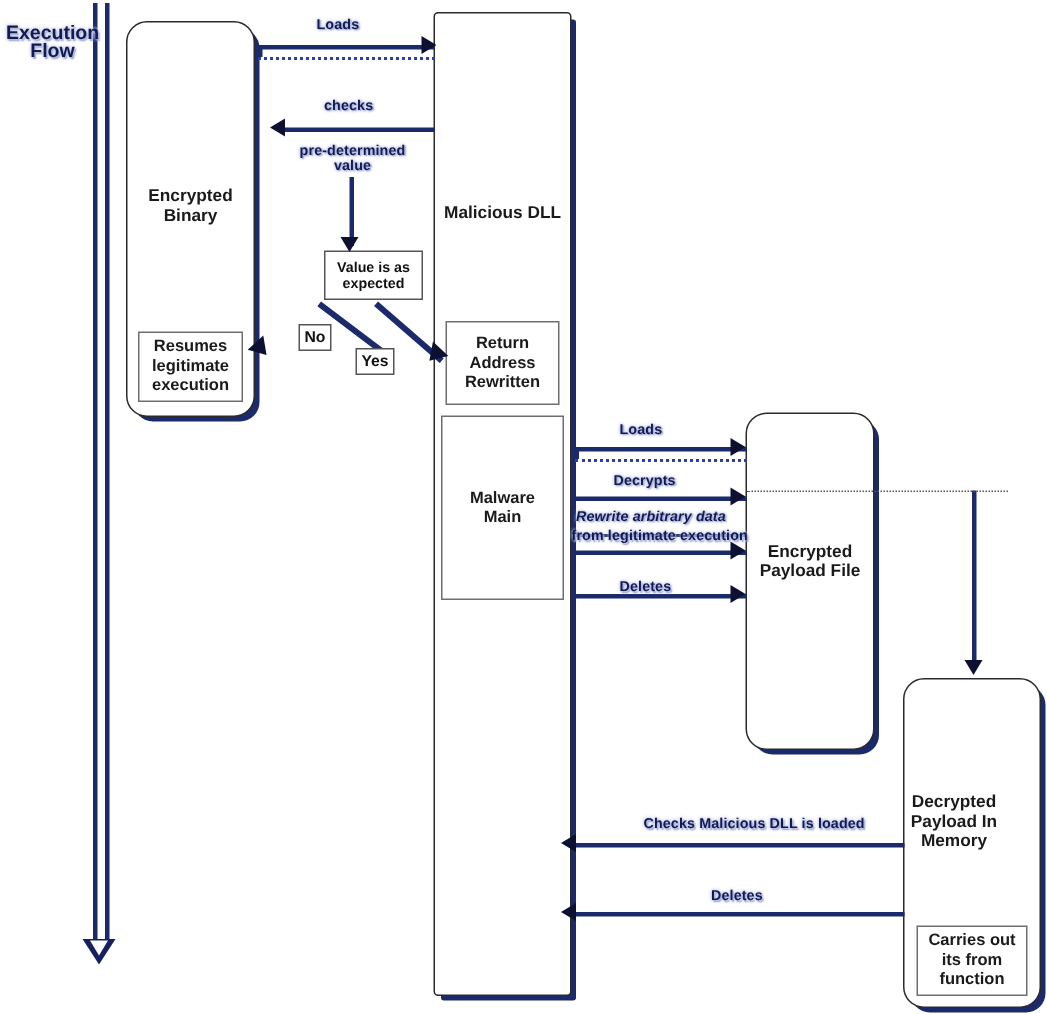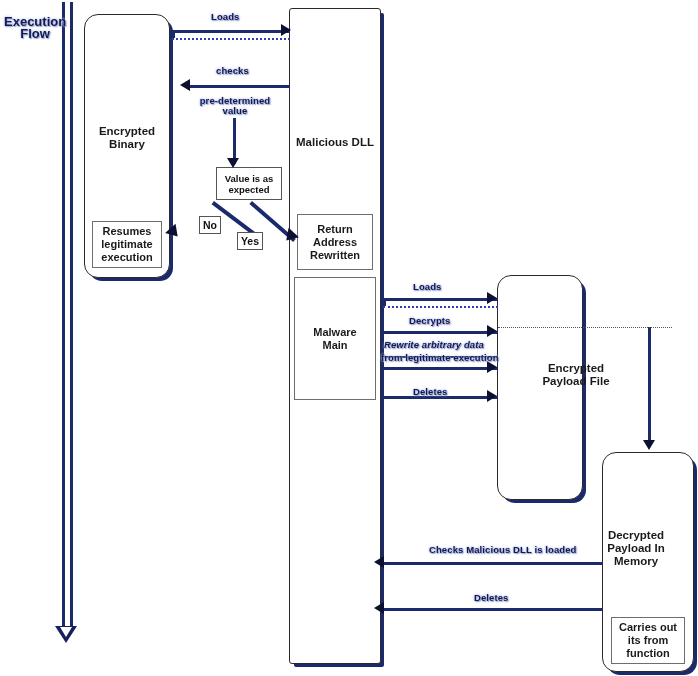--- a/index.html
+++ b/index.html
@@ -62,21 +62,21 @@
   <div class="lifeline" style="left:289px;top:8px;width:92px;height:656px;border-radius:3px;"></div>
   <div class="lifeline-label" style="left:289px;top:136px;width:92px;">Malicious DLL</div>
   <div class="subbox" style="left:294px;top:277px;width:82px;height:123px;">
     <span>Malware Main</span>
   </div>
   <div class="subbox" style="left:297px;top:214px;width:76px;height:56px;">
     <span>Return Address Rewritten</span>
   </div>
 
   <div class="lifeline" style="left:497px;top:275px;width:86px;height:225px;"></div>
-  <div class="lifeline-label" style="left:497px;top:362px;width:86px;padding-left:36px;">Encrypted Payload File</div>
+  <div class="lifeline-label" style="left:497px;top:362px;width:86px;">Encrypted Payload File</div>
 
   <div class="lifeline" style="left:602px;top:452px;width:92px;height:220px;"></div>
   <div class="lifeline-label" style="left:602px;top:529px;width:68px;">Decrypted Payload In Memory</div>
   <div class="subbox" style="left:611px;top:617px;width:74px;height:47px;">
     <span>Carries out its from function</span>
   </div>
 
   <div class="hline" style="left:170px;top:30px;width:120px;"></div>
   <div class="ah ah-r" style="left:281px;top:24px;"></div>
   <div class="msg" style="left:211px;top:11px;">Loads</div>

